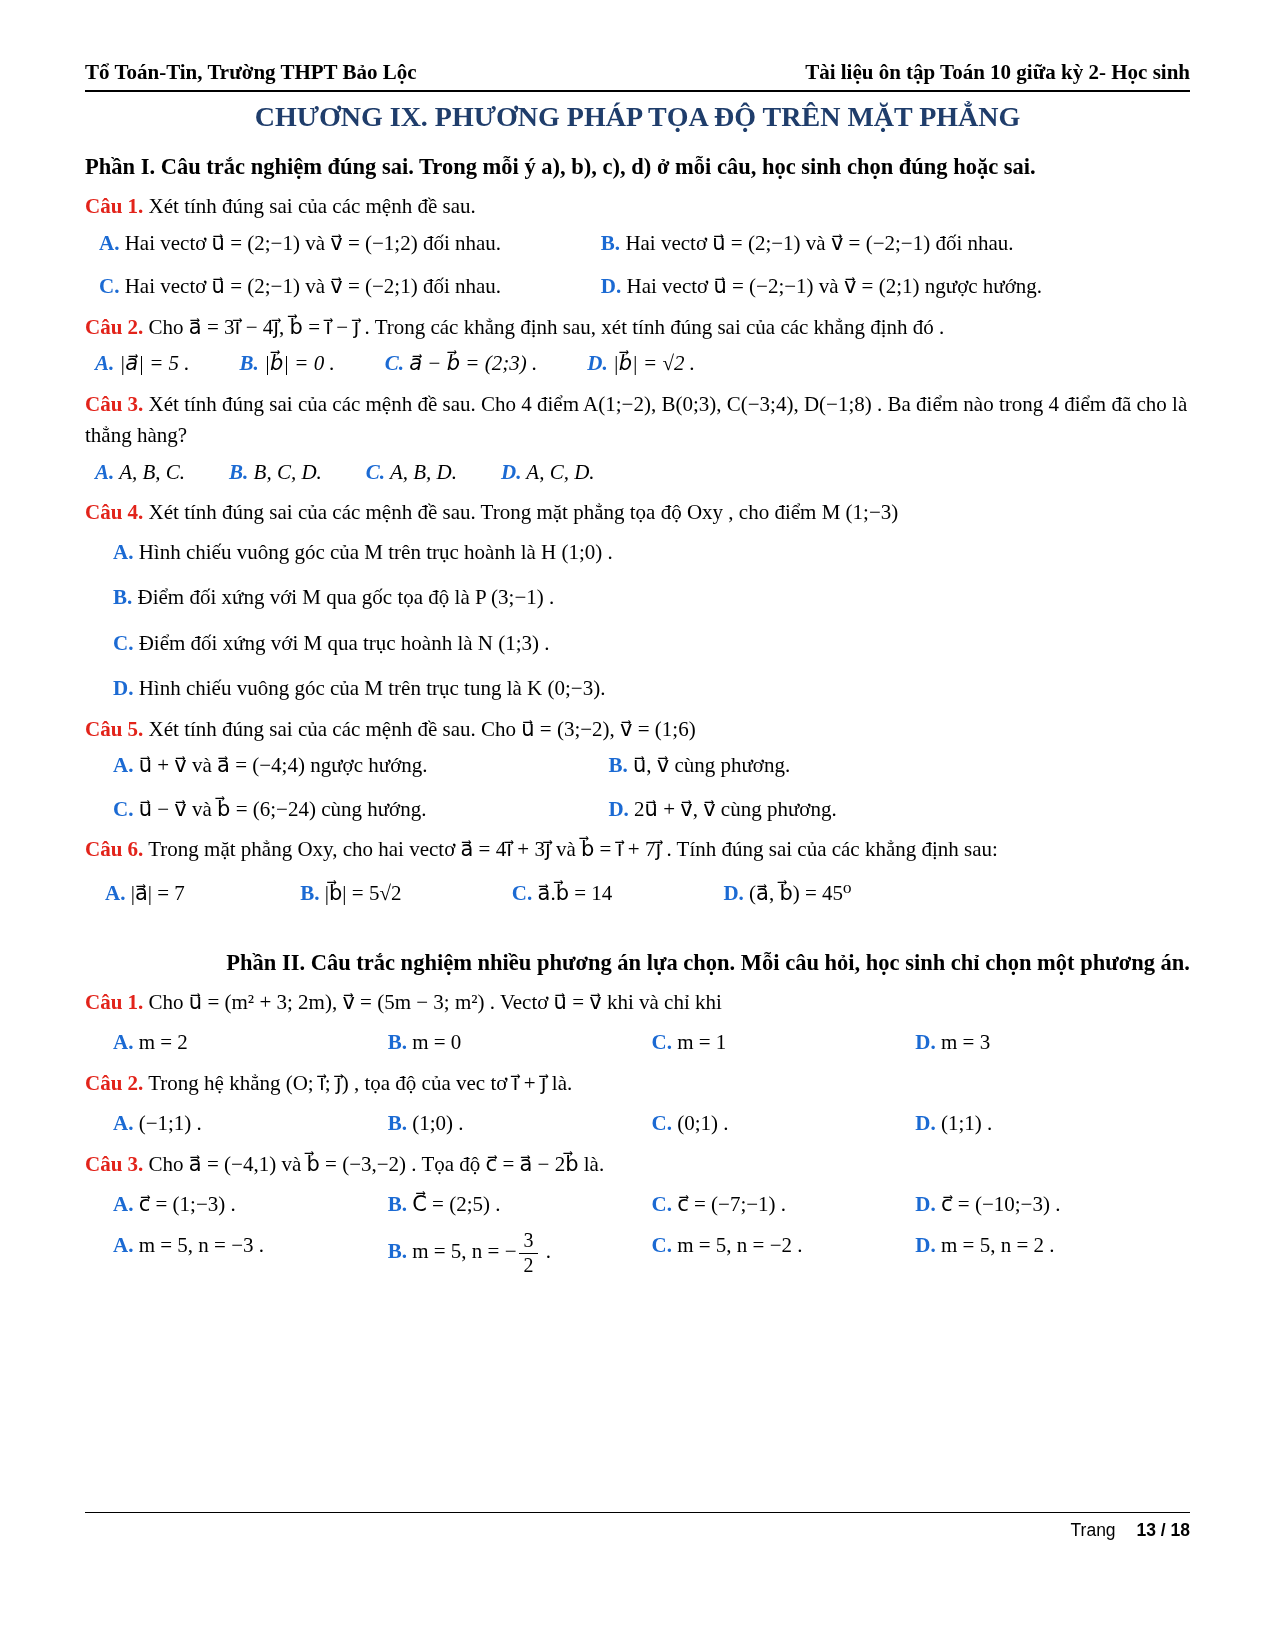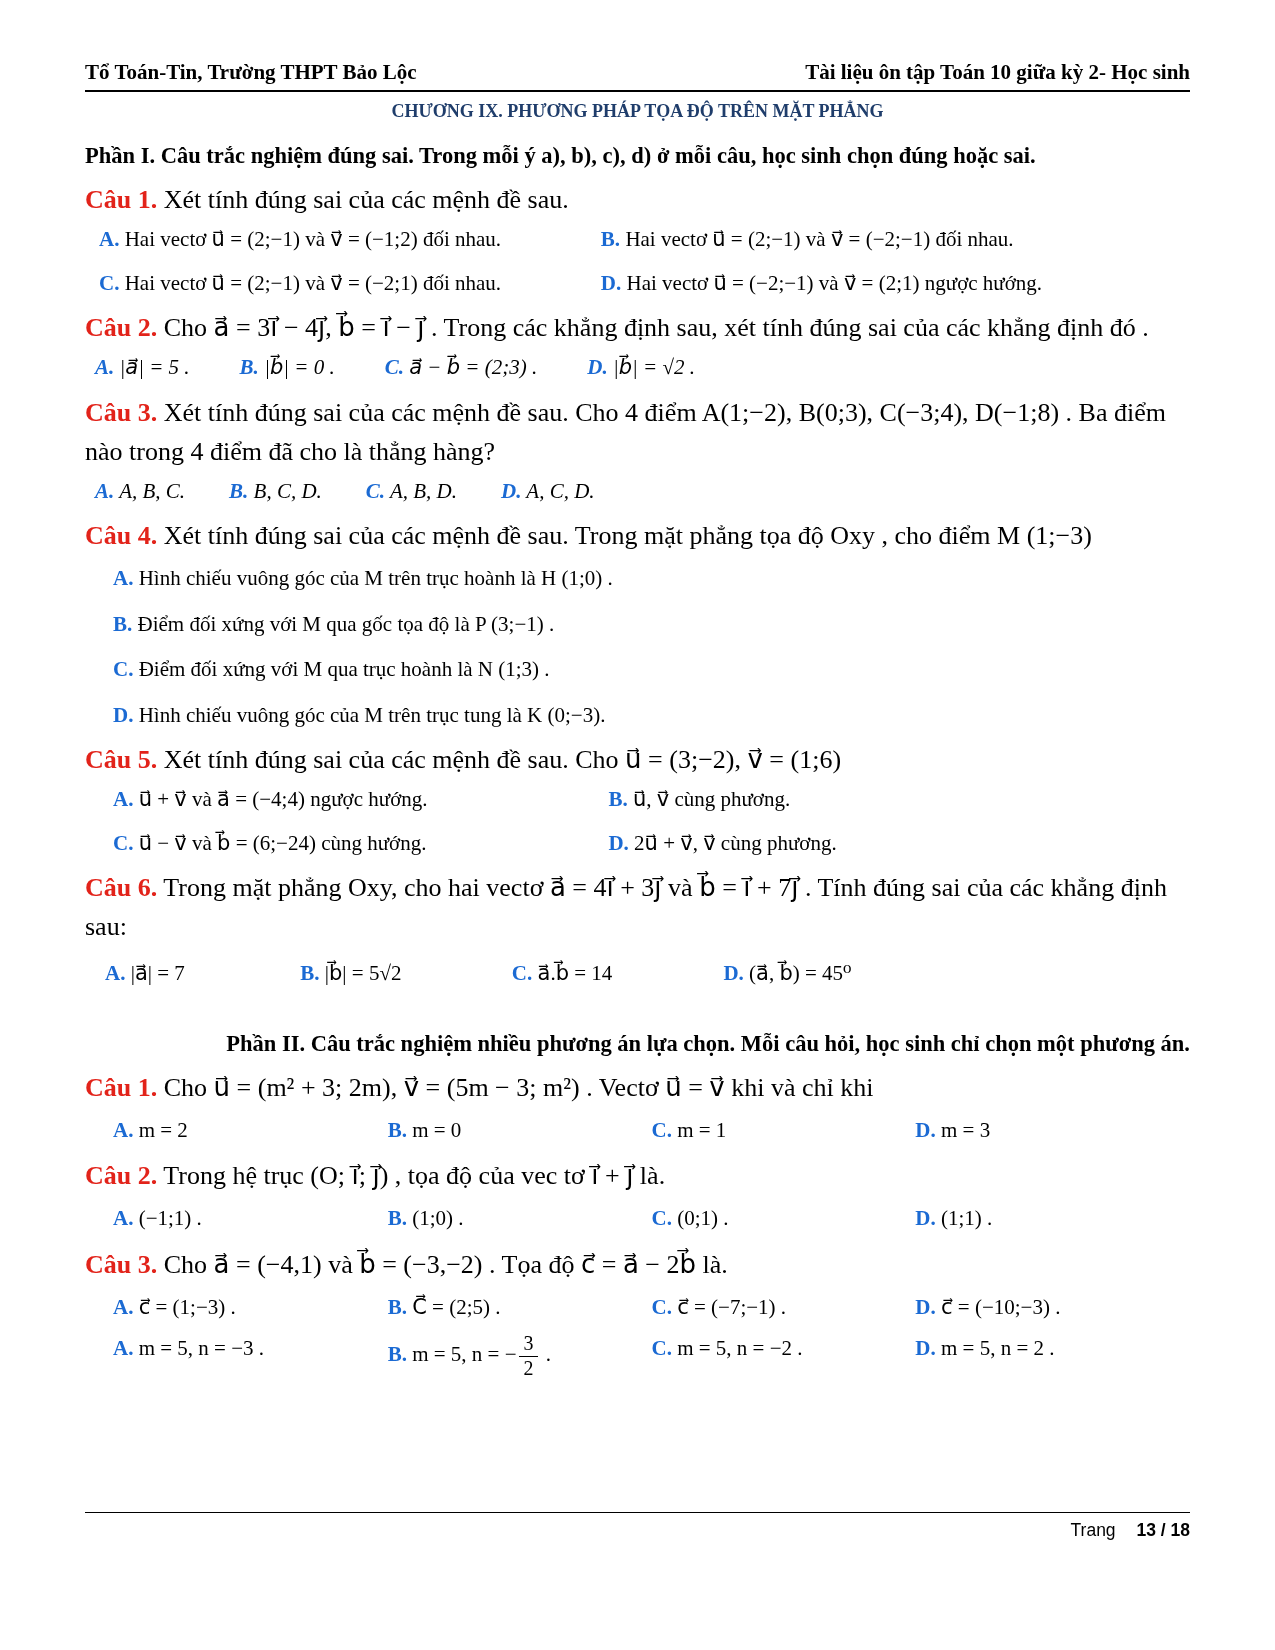--- a/index.html
+++ b/index.html
@@ -17,33 +17,33 @@
   .doc-header {
     display:flex; justify-content:space-between; align-items:flex-end;
     font-weight:bold; font-size:21px;
     padding-bottom:5px;
     border-bottom:2.5px solid #000;
   }
 
   .chapter-title, .lesson-title {
     text-align:center; font-weight:bold;
     color:#1F3D6B;
-    font-size:18px;
+    font-size:28px;
     margin:9px 0 0 0;
   }
   .lesson-title { margin-top:15px; }
 
   .part-heading {
     font-weight:bold; font-size:22.5px; line-height:1.38;
     margin:18px 0 2px 0;
   }
   .part2-heading { margin-top:38px;text-align:right; }
 
   .q-intro {
-    font-size:26px; line-height:1.5;
+    font-size:21px; line-height:1.5;
     margin:9px 0 5px 0;
   }
   .q-label { color:#E2231A; font-weight:bold; }
   .opt-letter { color:#1B6AD3; font-weight:bold; }
 
   .opts { font-size:21px; line-height:1.5; margin:4px 0 6px 0; }
   .opt { white-space:nowrap; }
 
   
   .opts.cols2 { display:grid; grid-template-columns:46% 1fr; row-gap:12px; padding-left:14px; }
@@ -169,21 +169,21 @@
     </p>
     <div class="opts cols4b">
       <span class="opt"><span class="opt-letter">A.</span> <span>m = 2</span></span>
       <span class="opt"><span class="opt-letter">B.</span> <span>m = 0</span></span>
       <span class="opt"><span class="opt-letter">C.</span> <span>m = 1</span></span>
       <span class="opt"><span class="opt-letter">D.</span> <span>m = 3</span></span>
     </div>
 
     <p class="q-intro">
       <span class="q-label">Câu 2.</span>
-      <span>Trong hệ trục (O; i⃗; j⃗) , tọa độ của vec tơ i⃗ + j⃗ là.</span>
+      <span>Trong hệ khẳng (O; i⃗; j⃗) , tọa độ của vec tơ i⃗ + j⃗ là.</span>
     </p>
     <div class="opts cols4b">
       <span class="opt"><span class="opt-letter">A.</span> <span>(−1;1) .</span></span>
       <span class="opt"><span class="opt-letter">B.</span> <span>(1;0) .</span></span>
       <span class="opt"><span class="opt-letter">C.</span> <span>(0;1) .</span></span>
       <span class="opt"><span class="opt-letter">D.</span> <span>(1;1) .</span></span>
     </div>
 
     <p class="q-intro">
       <span class="q-label">Câu 3.</span>

